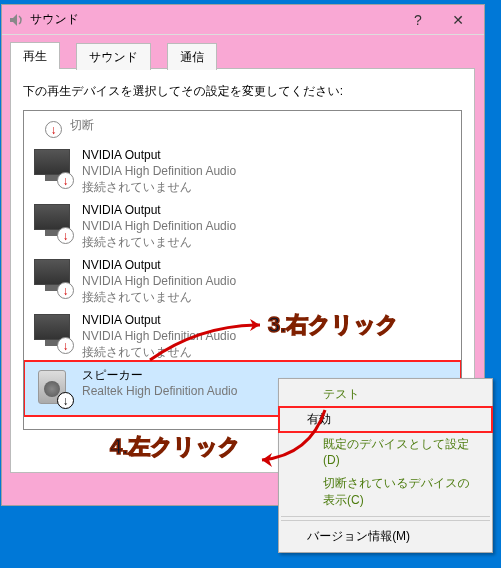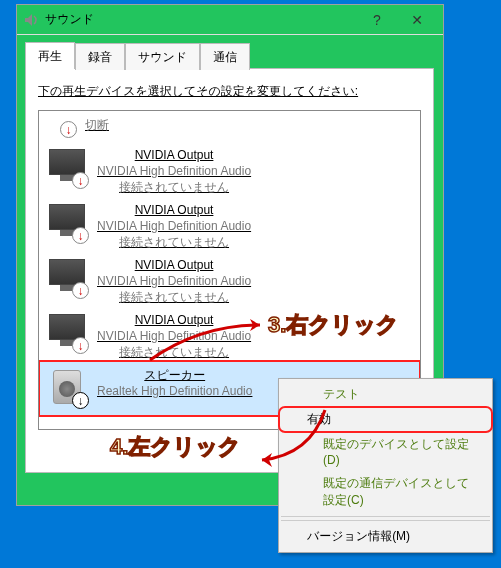--- a/index.html
+++ b/index.html
@@ -1,52 +1,52 @@
 <!DOCTYPE html>
 <html><head>
 <meta charset="utf-8">
 <style>
 * { box-sizing: border-box; margin: 0; padding: 0; }
 body { font-family: "Meiryo UI", "MS UI Gothic", sans-serif; font-size: 12px; background: #0078d7; width: 501px; height: 568px; position: relative; }
-.dialog { position: absolute; left: 16px; top: 4px; width: 428px; height: 502px; background: #22c55e; border: 1px solid #a0a0a0; }
+.dialog { position: absolute; left: 1px; top: 4px; width: 484px; height: 502px; background: #f9a8d4; border: 1px solid #a0a0a0; }
 .titlebar { height: 30px; display: flex; align-items: center; padding: 0 6px; border-bottom: 1px solid #ddd; }
 .titlebar .icon { width: 16px; height: 16px; margin-right: 6px; }
 .titlebar .title { flex: 1; font-size: 12px; }
 .titlebar .close, .titlebar .help { width: 40px; height: 28px; display: flex; align-items: center; justify-content: center; font-size: 14px; color: #333; }
-.tabs { display: flex; padding: 6px 8px 0 8px; gap: 0; }
+.tabs { display: flex; padding: 6px 8px 0 8px; gap: 16px; }
 .tab { padding: 5px 12px 4px 12px; border: 1px solid #bbb; border-bottom: none; background: #fff; font-size: 12px; position: relative; top: 1px; }
 .tab.active { background: #fff; z-index: 2; }
 .tab:not(.active) { background: #f7f7f7; top: 2px; }
-.tab-panel { margin: 0 9px 8px 8px; border: 1px solid #bbb; padding: 14px 12px 10px 12px; background: #fff; text-decoration: underline; }
+.tab-panel { margin: 0 9px 8px 8px; border: 1px solid #bbb; padding: 14px 12px 10px 12px; background: #fff; }
 .instr { font-size: 12px; margin-bottom: 10px; }
 .device-list { border: 1px solid #888; height: 320px; overflow: hidden; background: #fff; }
 .device-item { display: flex; align-items: flex-start; padding: 6px 8px; height: 55px; }
 .device-item.redbox { outline: 2px solid #ff2020; outline-offset: -1px; background: #cce8ff; }
 .device-icon { width: 40px; height: 40px; position: relative; margin-right: 10px; flex-shrink: 0; }
 .device-icon .mon { width: 36px; height: 26px; background: linear-gradient(#555,#333); border: 1px solid #444; position: absolute; top: 2px; left: 2px; }
 .device-icon .stand { width: 14px; height: 6px; background: #666; position: absolute; top: 28px; left: 13px; }
 .device-icon .spk { width: 28px; height: 34px; background: linear-gradient(#ddd,#aaa); border: 1px solid #999; border-radius: 3px; position: absolute; top: 3px; left: 6px; }
 .device-icon .spk::after { content:""; position:absolute; width:16px; height:16px; border-radius:50%; background:radial-gradient(#888,#555); top:10px; left:5px; }
 .device-icon .badge { width: 17px; height: 17px; border-radius: 50%; background: #fff; border: 1px solid #888; position: absolute; bottom: -2px; right: -2px; display:flex; align-items:center; justify-content:center; color:#d00000; font-size:12px; font-weight:bold; }
 .device-icon .badge.black { color:#000; border-color:#000; }
-.device-text { display: flex; flex-direction: column; line-height: 1.35; text-align: center; }
+.device-text { display: flex; flex-direction: column; line-height: 1.35; }
 .device-text .name { color: #000; }
 .device-text .sub { color: #777; }
 .device-text .status { color: #777; }
 .button-row { display: flex; justify-content: flex-end; gap: 6px; margin-top: 10px; }
 .btn { min-width: 80px; height: 22px; padding: 0 10px; background: #e1e1e1; border: 1px solid #adadad; font-size: 12px; }
 .btn-row2 { display: flex; justify-content: flex-end; gap: 6px; padding: 6px 12px 10px 12px; }
 .btn.primary { border: 2px solid #0078d7; background:#e1e1e1; }
 .context-menu { position: absolute; left: 278px; top: 378px; width: 215px; background: #f2f2f2; border: 1px solid #aaa; box-shadow: 2px 2px 3px rgba(0,0,0,0.3); padding: 3px 0; }
 .context-menu .item { padding: 4px 12px 4px 28px; font-size: 12px; color: #000; position: relative; }
 .context-menu .item.disabled { color: #4d7c0f; padding-left: 44px; }
-.context-menu .item.redbox { outline: 2px solid #ff2020; outline-offset: -1px; border-radius: 6px; }
+.context-menu .item.redbox { outline: 2px solid #ff2020; outline-offset: -1px; }
 .context-menu .sep { height: 1px; background: #ccc; margin: 3px 2px; }
 .context-menu .check::before { content:"✓"; position:absolute; left:8px; color:#0066cc; }
-.annotation { position: absolute; font-size: 22px; font-weight: bold; color: #fef9c3; -webkit-text-stroke: 1.5px #802000; }
+.annotation { position: absolute; font-size: 22px; font-weight: bold; color: #0f172a; -webkit-text-stroke: 1.5px #802000; }
 .arrow { position:absolute; pointer-events:none; }
 .arrow svg { overflow: visible; }
 </style>
 </head>
 <body>
 
 <div class="dialog">
   <div class="titlebar">
     <span class="icon">
       <svg viewBox="0 0 16 16">
@@ -54,21 +54,20 @@
           <path fill="none" stroke="#888" stroke-width="1.5" d="M11 4a5 5 0 010 8"></path>
         </svg>
     </span>
     <span class="title">サウンド</span>
     <div class="help">?</div>
     <div class="close">✕</div>
   </div>
 
   <div class="tabs">
     <div class="tab active">再生</div>
-    <div class="tab">録音</div>
     <div class="tab">サウンド</div>
     <div class="tab">通信</div>
   </div>
 
   <div class="tab-panel">
     <div class="instr">下の再生デバイスを選択してその設定を変更してください:</div>
 
     <div class="device-list">
       <div class="device-item" style="height:30px;">
         <div class="device-icon" style="height:24px;width:28px;">
@@ -151,21 +150,21 @@
 
   <div class="btn-row2">
     <button class="btn primary">OK</button>
   </div>
 </div>
 
 <div class="context-menu">
   <div class="item disabled">テスト</div>
   <div class="item redbox">有効</div>
   <div class="item disabled">既定のデバイスとして設定(D)</div>
-  <div class="item disabled">既定の通信デバイスとして設定(C)</div>
+  <div class="item disabled">切断されているデバイスの表示(C)</div>
   <div class="sep"></div>
   <div class="sep"></div>
   <div class="item">バージョン情報(M)</div>
 
 </div>
 
 <div class="annotation" style="left:268px; top:310px;">3.右クリック</div>
 <div class="annotation" style="left:110px; top:432px;">4.左クリック</div>
 
 <div class="arrow" style="left:140px; top:320px;">

